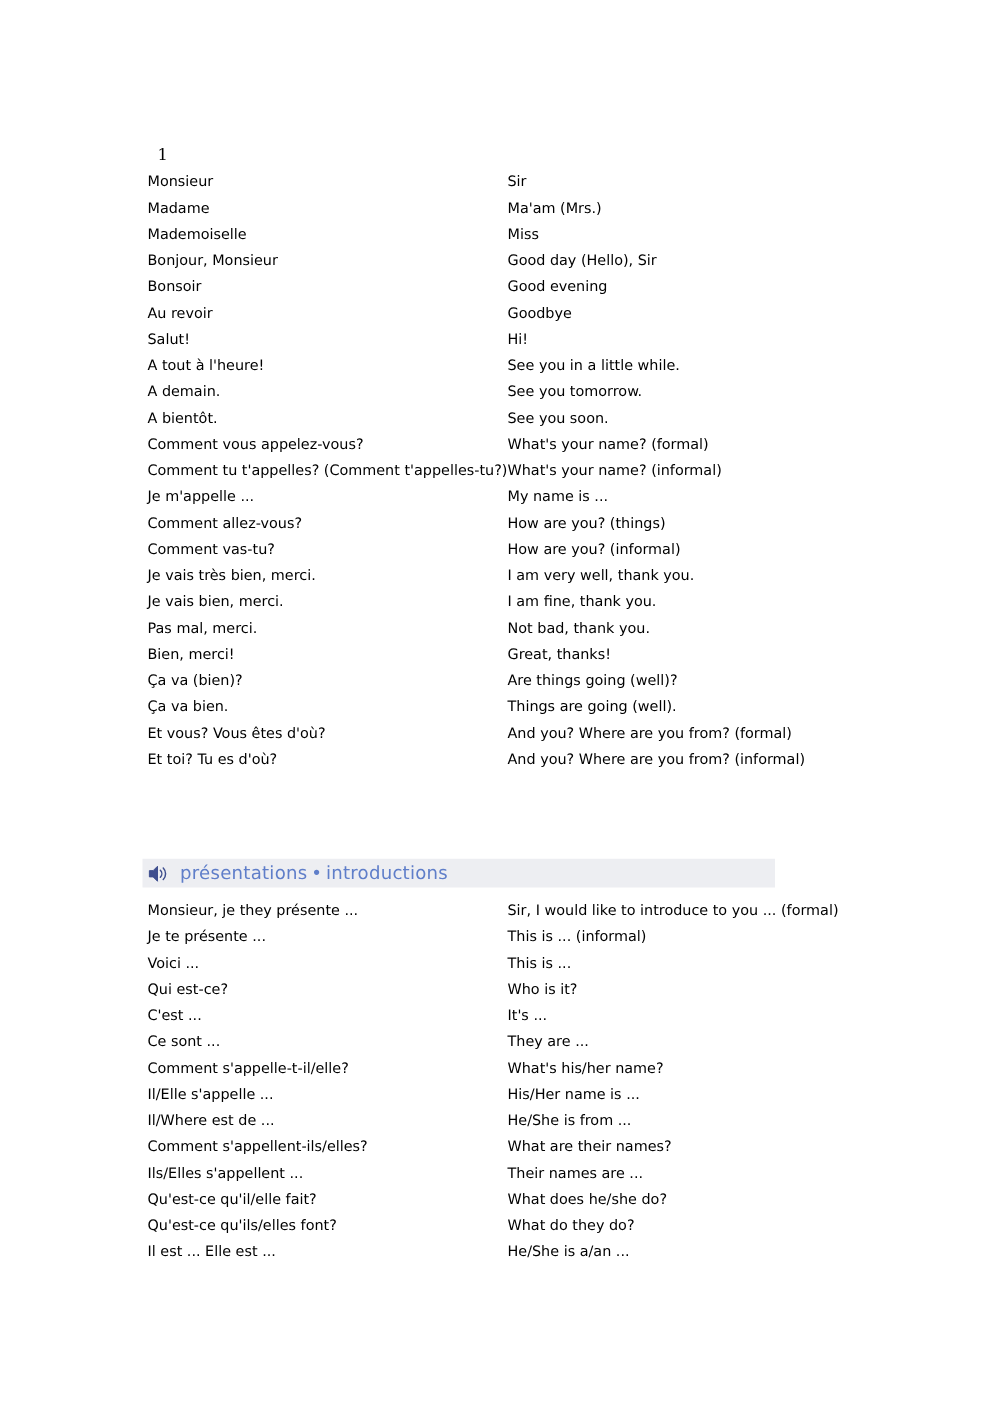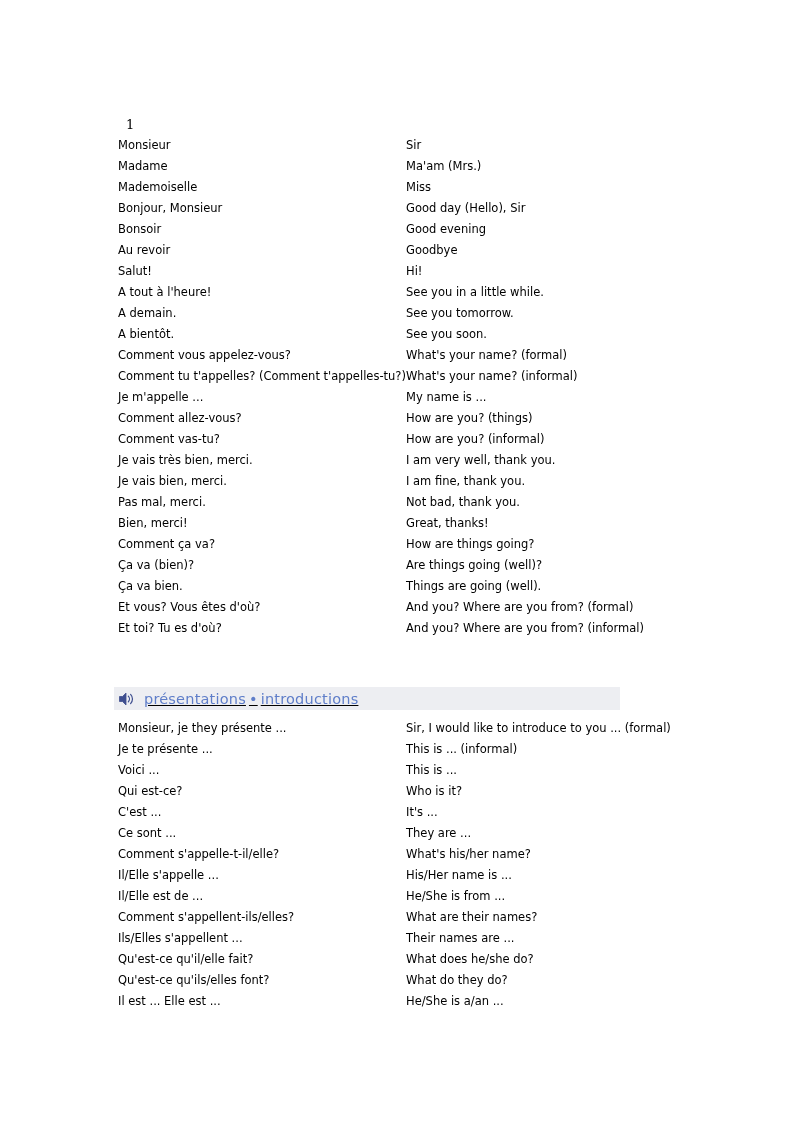--- a/index.html
+++ b/index.html
@@ -74,21 +74,20 @@
     left: 114px;
     width: 506px;
     height: 23px;
     background: #edeef2;
     display: flex;
     align-items: center;
     padding: 0;
   }
   .section-header.header-introductions {
     top: 687px;
-    text-decoration: underline;
   }
   .speaker-icon {
     width: 18px;
     height: 16px;
     margin-left: 4px;
     margin-right: 8px;
     flex: 0 0 auto;
     display: block;
   }
   .section-title {
@@ -180,24 +179,20 @@
           <td class="col-fr">Je vais bien, merci.</td>
           <td class="col-en">I am fine, thank you.</td>
         </tr>
         <tr>
           <td class="col-fr">Pas mal, merci.</td>
           <td class="col-en">Not bad, thank you.</td>
         </tr>
         <tr>
           <td class="col-fr">Bien, merci!</td>
           <td class="col-en">Great, thanks!</td>
-        </tr>
-        <tr>
-          <td class="col-fr">Comment ça va?</td>
-          <td class="col-en">How are things going?</td>
         </tr>
         <tr>
           <td class="col-fr">Ça va (bien)?</td>
           <td class="col-en">Are things going (well)?</td>
         </tr>
         <tr>
           <td class="col-fr">Ça va bien.</td>
           <td class="col-en">Things are going (well).</td>
         </tr>
         <tr>
@@ -250,21 +245,21 @@
         </tr>
         <tr>
           <td class="col-fr">Comment s'appelle-t-il/elle?</td>
           <td class="col-en">What's his/her name?</td>
         </tr>
         <tr>
           <td class="col-fr">Il/Elle s'appelle ...</td>
           <td class="col-en">His/Her name is ...</td>
         </tr>
         <tr>
-          <td class="col-fr">Il/Elle est de ...</td>
+          <td class="col-fr">Il/Where est de ...</td>
           <td class="col-en">He/She is from ...</td>
         </tr>
         <tr>
           <td class="col-fr">Comment s'appellent-ils/elles?</td>
           <td class="col-en">What are their names?</td>
         </tr>
         <tr>
           <td class="col-fr">Ils/Elles s'appellent ...</td>
           <td class="col-en">Their names are ...</td>
         </tr>

